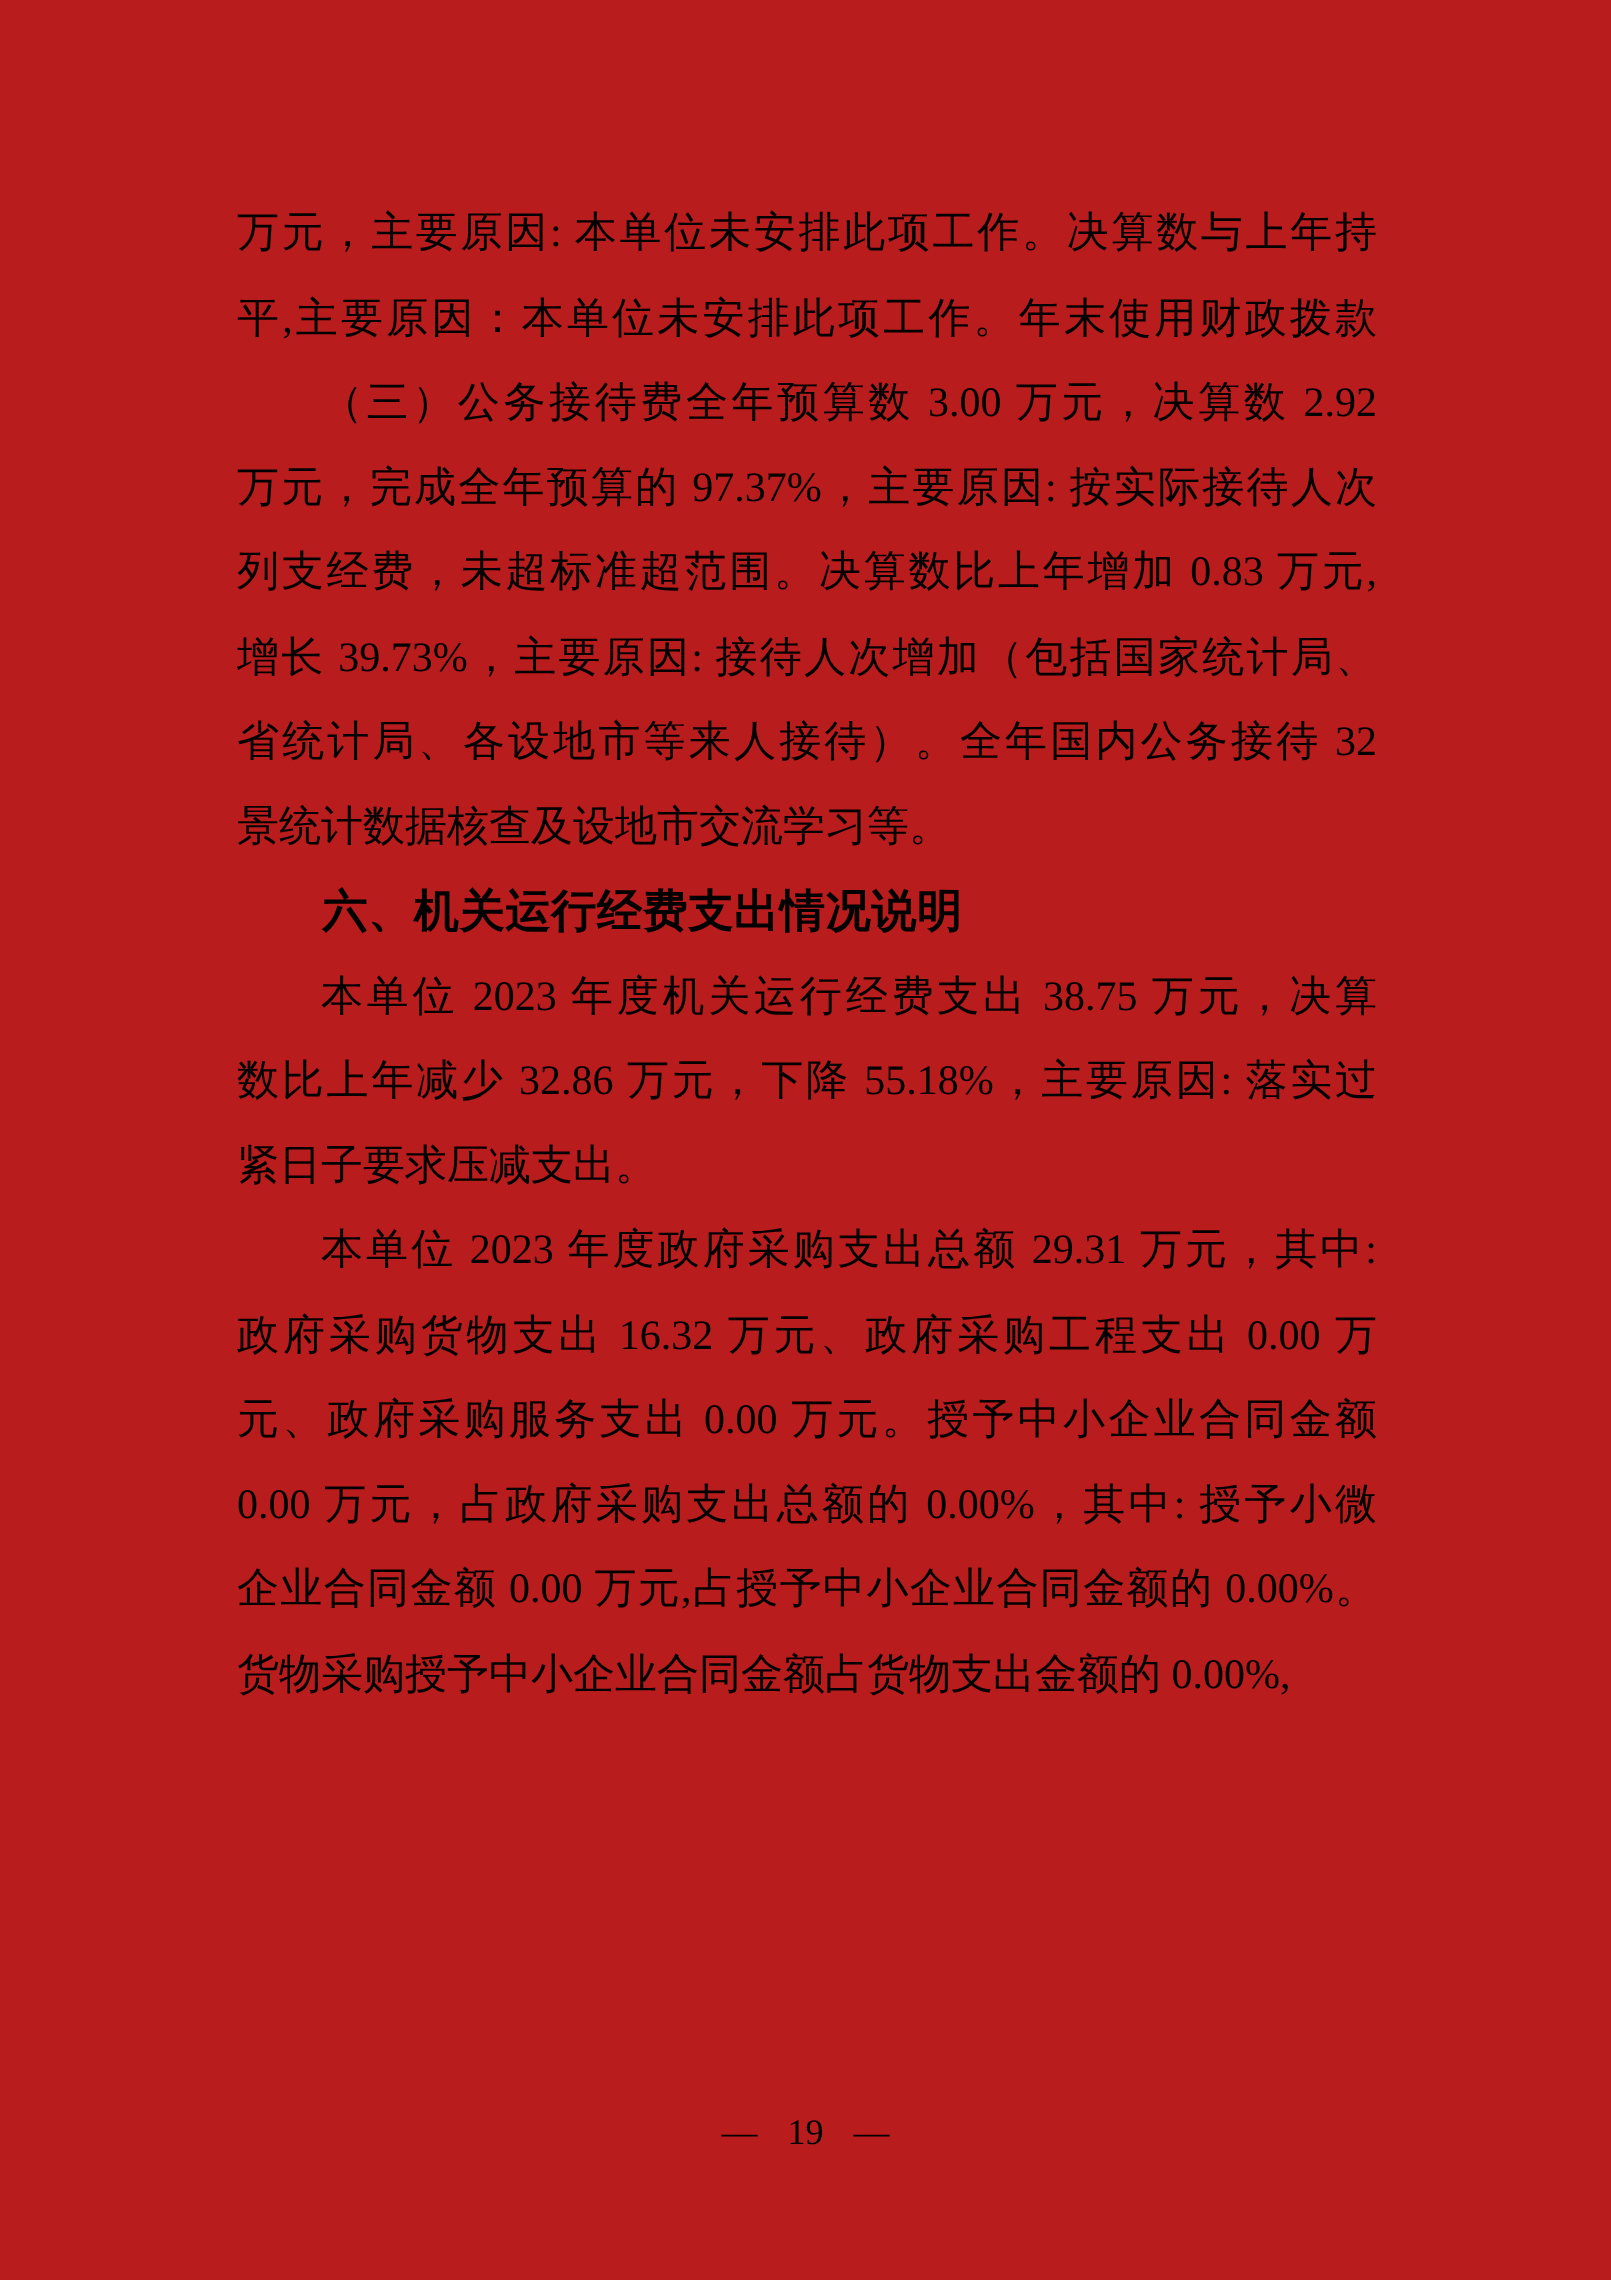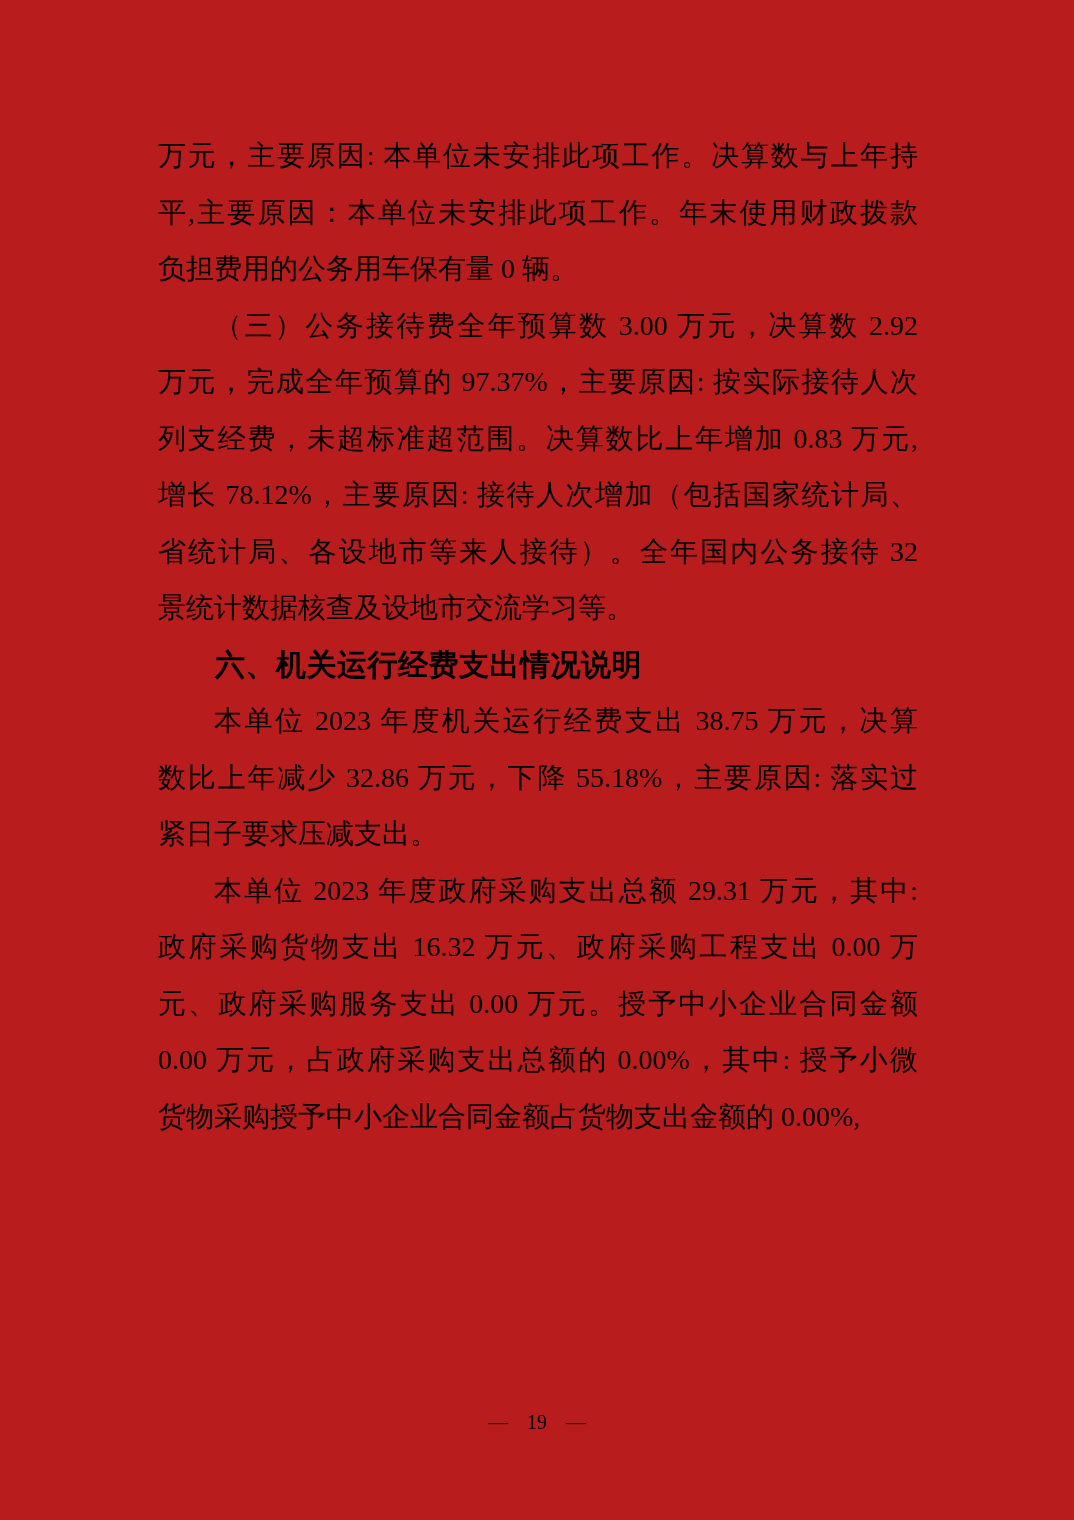--- a/index.html
+++ b/index.html
@@ -56,47 +56,47 @@
     text-indent: 1.9em;
     text-align: left;
     letter-spacing: 0.5px;
   }
   .footer {
     position: absolute;
     top: 1402px;
     left: 0;
     width: 1074px;
     text-align: center;
-    font-size: 20px;
+    font-size: 24px;
     line-height: 40px;
     word-spacing: 14px;
     color: #000000;
   }
 </style>
 </head>
 <body>
 
 <div class="page">
 
   <div class="text-block">
     <div class="row fill">万元，主要原因: 本单位未安排此项工作。决算数与上年持</div>
     <div class="row fill">平,主要原因：本单位未安排此项工作。年末使用财政拨款</div>
-    <div class="row endline">负担费用的公务用车保有量 0 辆。</div>
     <div class="row fill start">（三）公务接待费全年预算数 3.00 万元，决算数 2.92</div>
     <div class="row fill">万元，完成全年预算的 97.37%，主要原因: 按实际接待人次</div>
     <div class="row fill">列支经费，未超标准超范围。决算数比上年增加 0.83 万元,</div>
-    <div class="row fill">增长 78.12%，主要原因: 接待人次增加（包括国家统计局、</div>
+    <div class="row fill">增长 39.73%，主要原因: 接待人次增加（包括国家统计局、</div>
     <div class="row fill">省统计局、各设地市等来人接待）。全年国内公务接待 32</div>
     <div class="row endline">景统计数据核查及设地市交流学习等。</div>
     <div class="row heading">六、机关运行经费支出情况说明</div>
     <div class="row fill start">本单位 2023 年度机关运行经费支出 38.75 万元，决算</div>
     <div class="row fill">数比上年减少 32.86 万元，下降 55.18%，主要原因: 落实过</div>
     <div class="row endline">紧日子要求压减支出。</div>
     <div class="row fill start">本单位 2023 年度政府采购支出总额 29.31 万元，其中:</div>
     <div class="row fill">政府采购货物支出 16.32 万元、政府采购工程支出 0.00 万</div>
     <div class="row fill">元、政府采购服务支出 0.00 万元。授予中小企业合同金额</div>
     <div class="row fill">0.00 万元，占政府采购支出总额的 0.00%，其中: 授予小微</div>
+    <div class="row fill">企业合同金额 0.00 万元,占授予中小企业合同金额的 0.00%。</div>
     <div class="row endline">货物采购授予中小企业合同金额占货物支出金额的 0.00%,</div>
   </div>
 
   <div class="footer">— 19 —</div>
 
 </div>
 
 </body></html>

